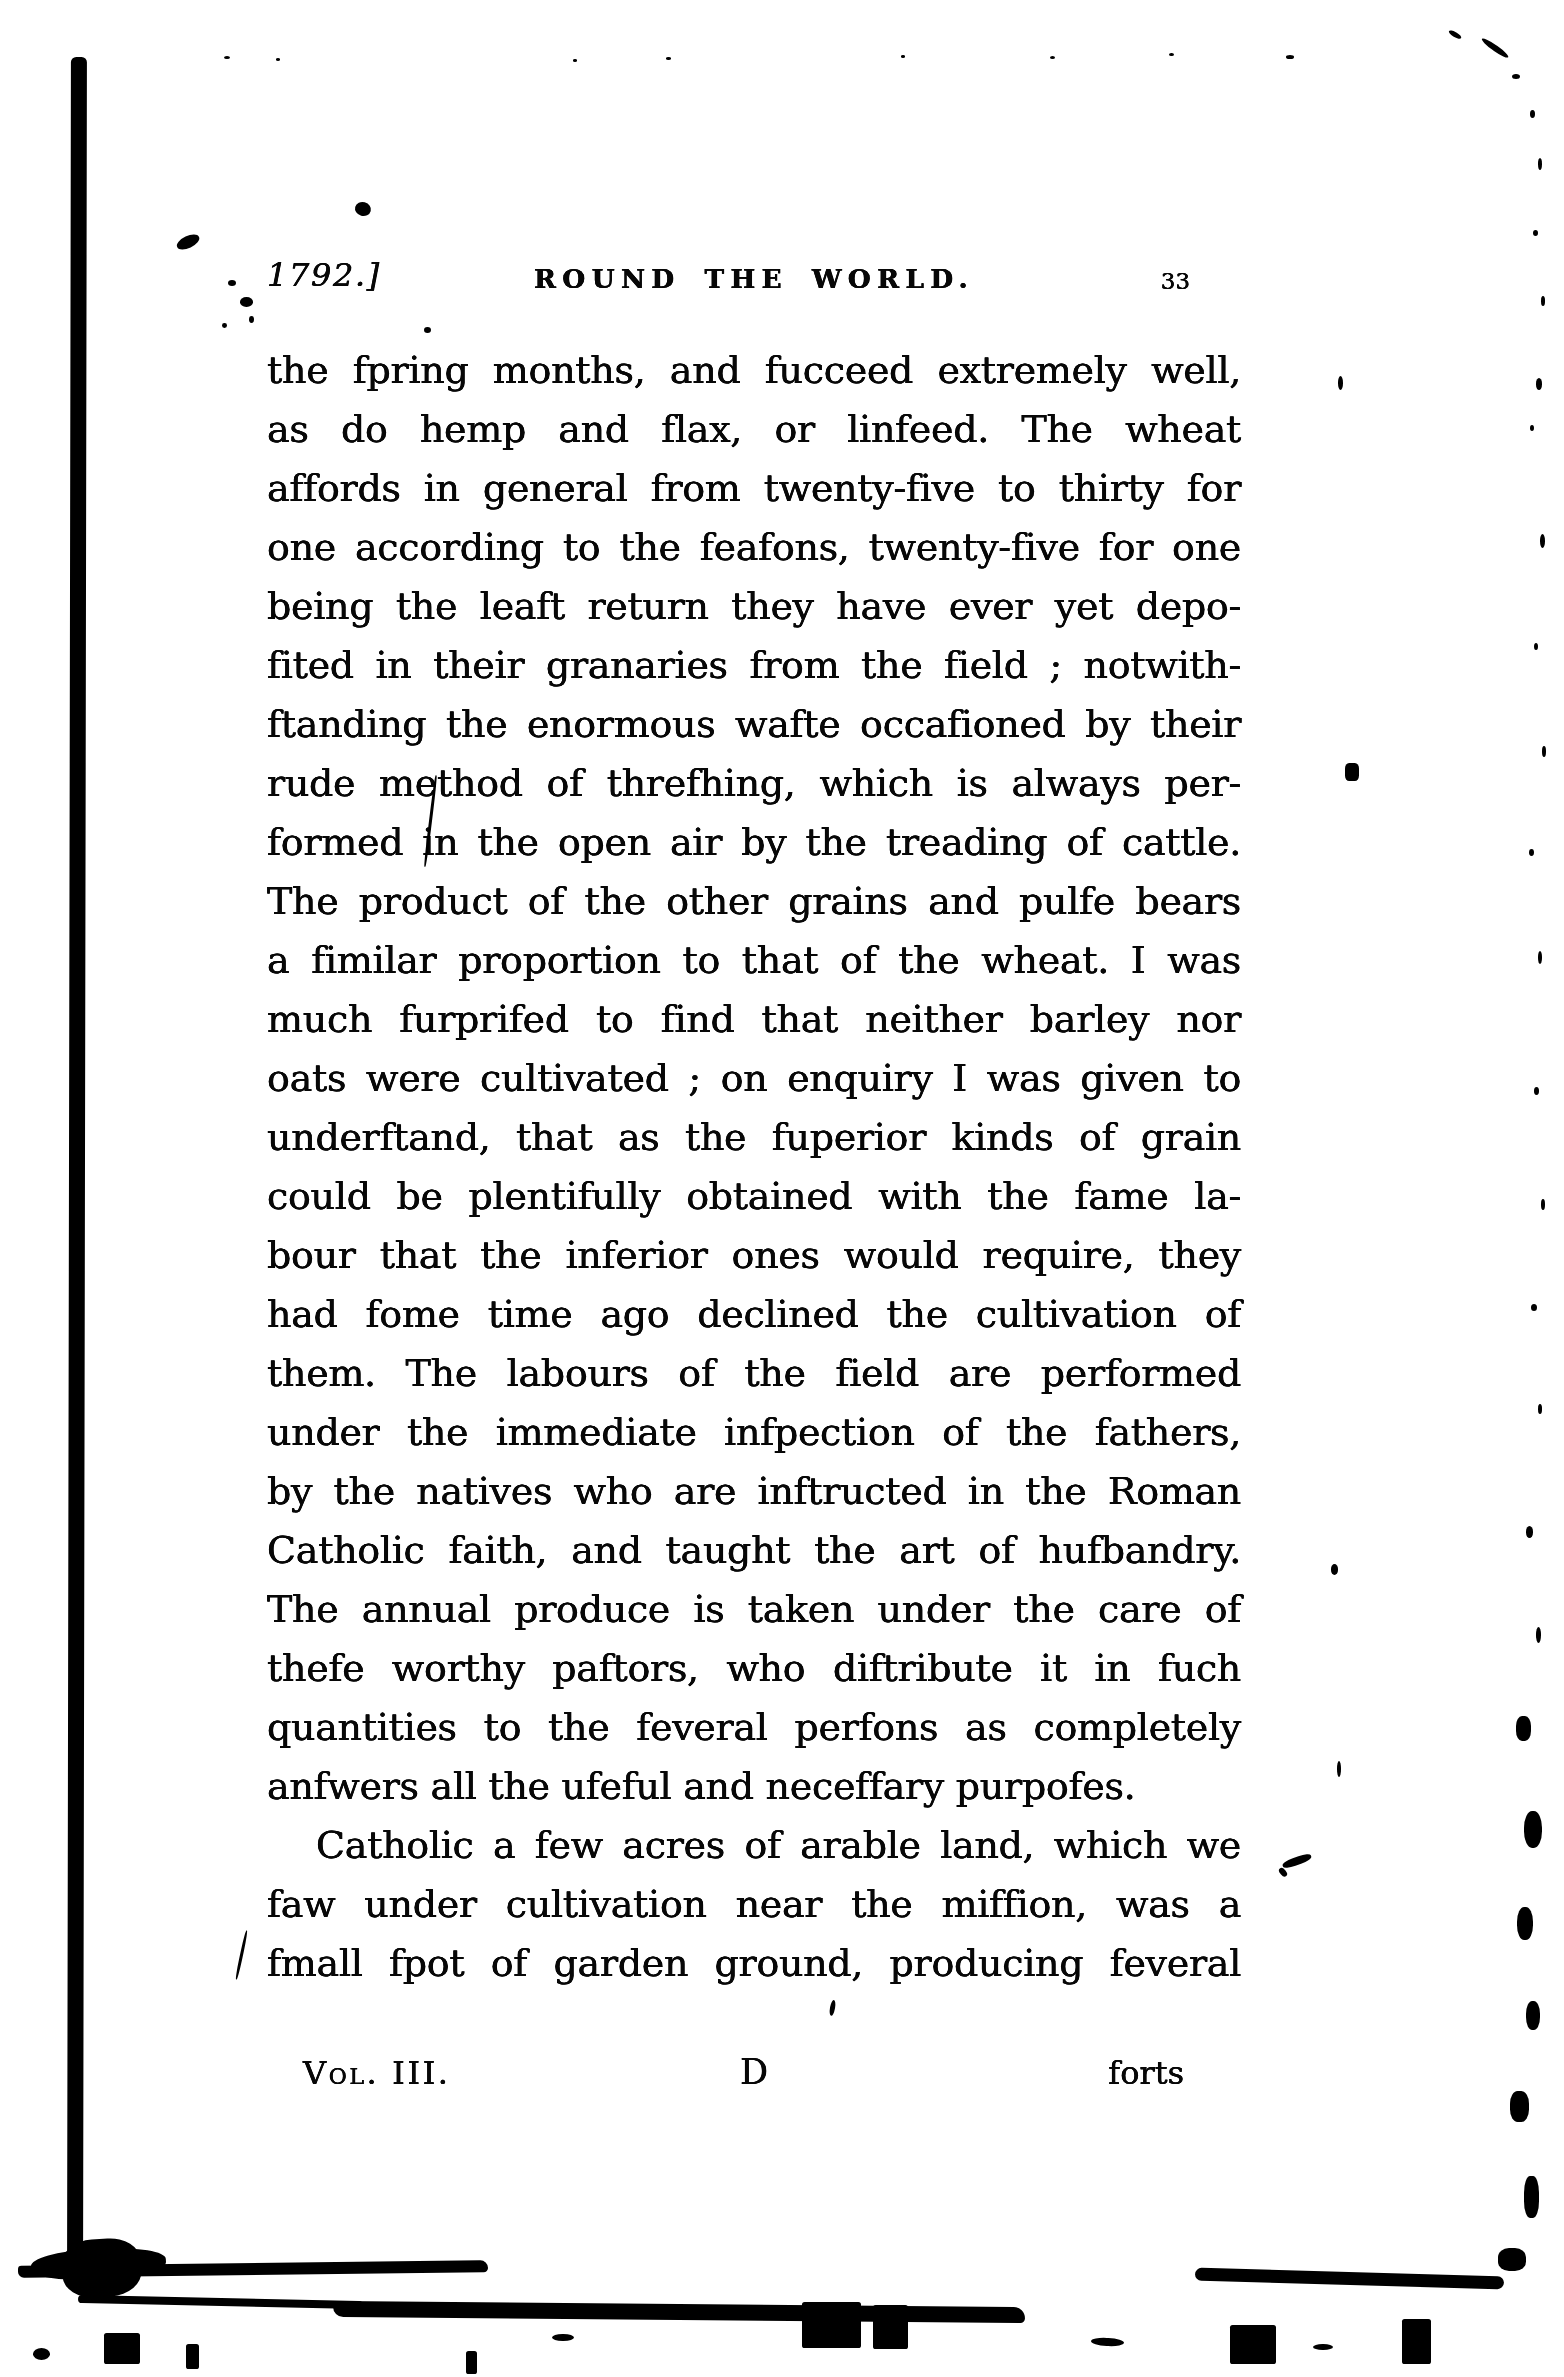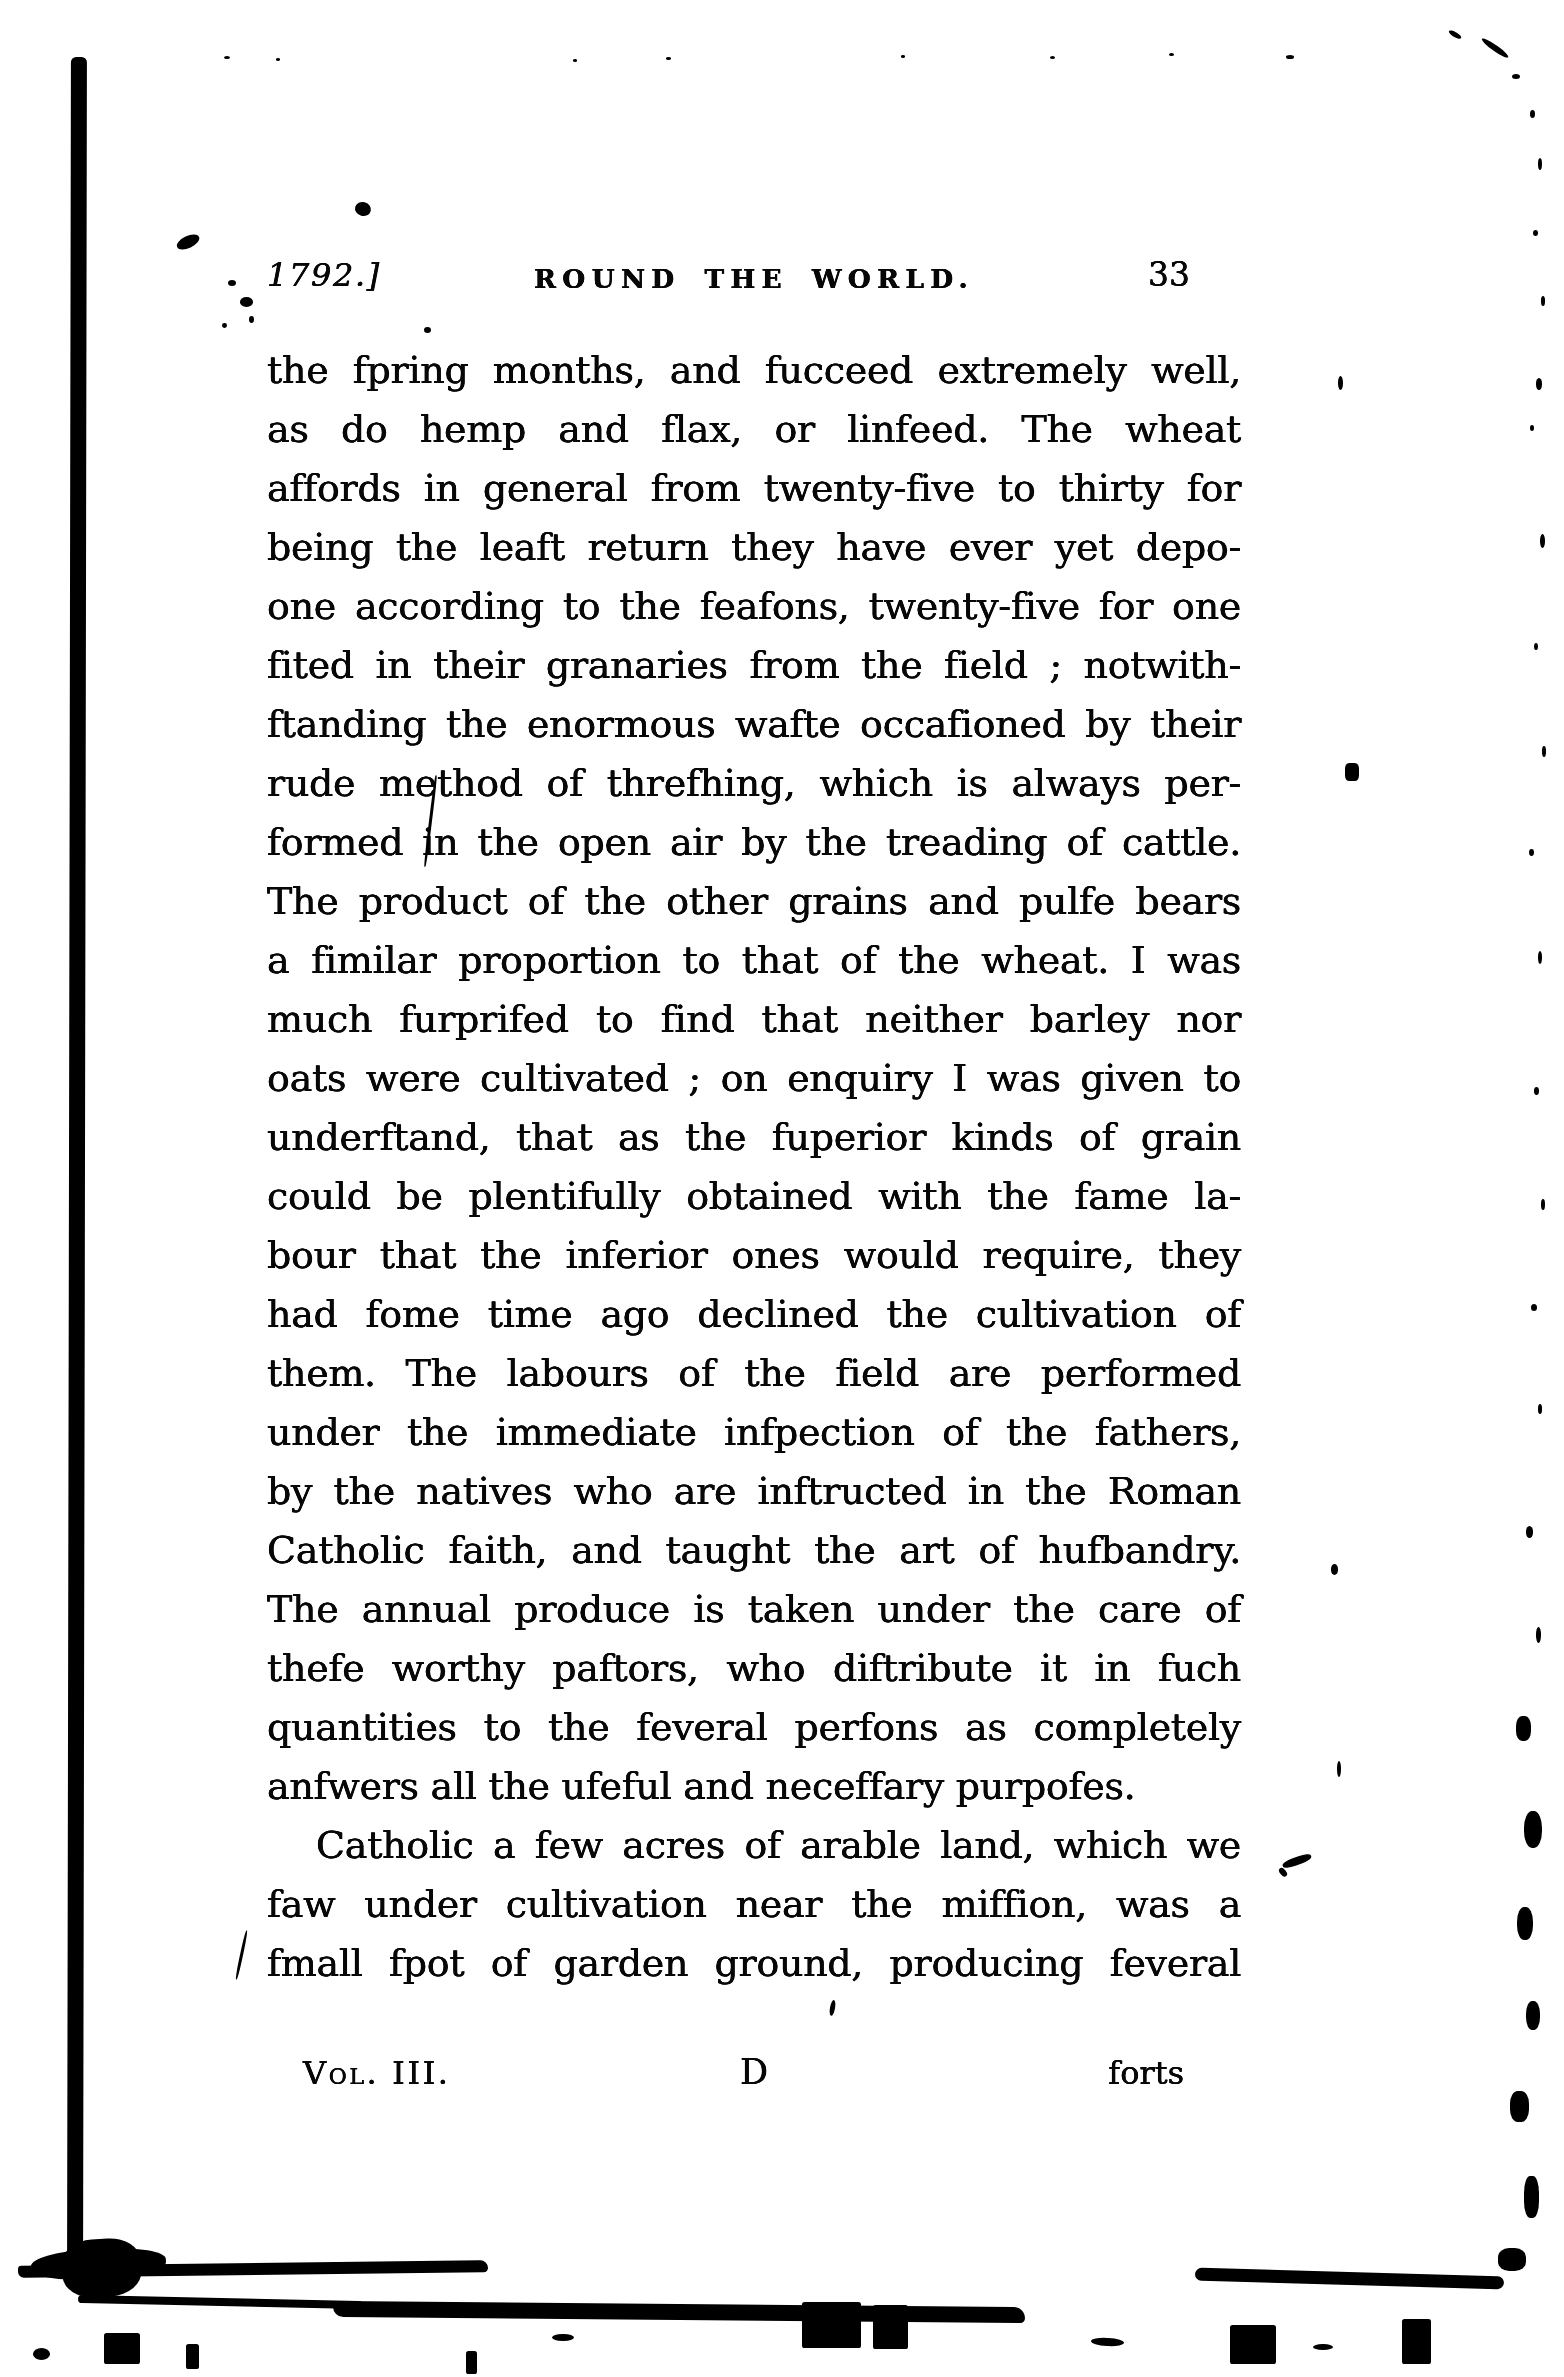--- a/index.html
+++ b/index.html
@@ -14,21 +14,21 @@
     text-shadow: 0.3px 0 0 currentColor, -0.2px 0 0 currentColor;
   }
 
   
   .header {
     position: absolute; left: 267px; top: 244px; width: 974px;
     display: flex; align-items: flex-end; white-space: nowrap;
   }
   .header-date  { font-size: 32px; font-style: italic; letter-spacing: 1.6px; width: 222px; }
   .header-title { flex: 1; text-align: center; font-size: 26.4px; letter-spacing: 6.3px; word-spacing: 8.4px; font-weight: bold; margin-top: 19px; }
-  .header-page  { width: 222px; text-align: right; font-size: 33px; padding-right: 51px; }
+  .header-page  { width: 222px; text-align: right; font-size: 23px; padding-right: 51px; }
 
   
   .body-text {
     position: absolute; left: 267px; top: 341px; width: 974px;
     font-size: 38px; line-height: 59px; letter-spacing: -0.3px;
   }
   .text-line { height: 59px; text-align: justify; text-align-last: justify; }
   .text-line.no-justify { text-align: left; text-align-last: left; }
   .text-line.indented { text-indent: 49px; }
 
@@ -54,22 +54,22 @@
   <div class="header">
     <span class="header-date">1792.]</span>
     <span class="header-title">ROUND THE WORLD.</span>
     <span class="header-page">33</span>
   </div>
 
   <div class="body-text">
       <div class="text-line">the fpring months, and fucceed extremely well,</div>
       <div class="text-line">as do hemp and flax, or linfeed.  The wheat</div>
       <div class="text-line">affords in general from twenty-five to thirty for</div>
+      <div class="text-line">one according to the feafons, twenty-five for one</div>
       <div class="text-line">being the leaft return they have ever yet depo-</div>
-      <div class="text-line">one according to the feafons, twenty-five for one</div>
       <div class="text-line">fited in their granaries from the field ; notwith-</div>
       <div class="text-line">ftanding the enormous wafte occafioned by their</div>
       <div class="text-line">rude method of threfhing, which is always per-</div>
       <div class="text-line">formed in the open air by the treading of cattle.</div>
       <div class="text-line">The product of the other grains and pulfe bears</div>
       <div class="text-line">a fimilar proportion to that of the wheat.  I was</div>
       <div class="text-line">much furprifed to find that neither barley nor</div>
       <div class="text-line">oats were cultivated ; on enquiry I was given to</div>
       <div class="text-line">underftand, that as the fuperior kinds of grain</div>
       <div class="text-line">could be plentifully obtained with the fame la-</div>

